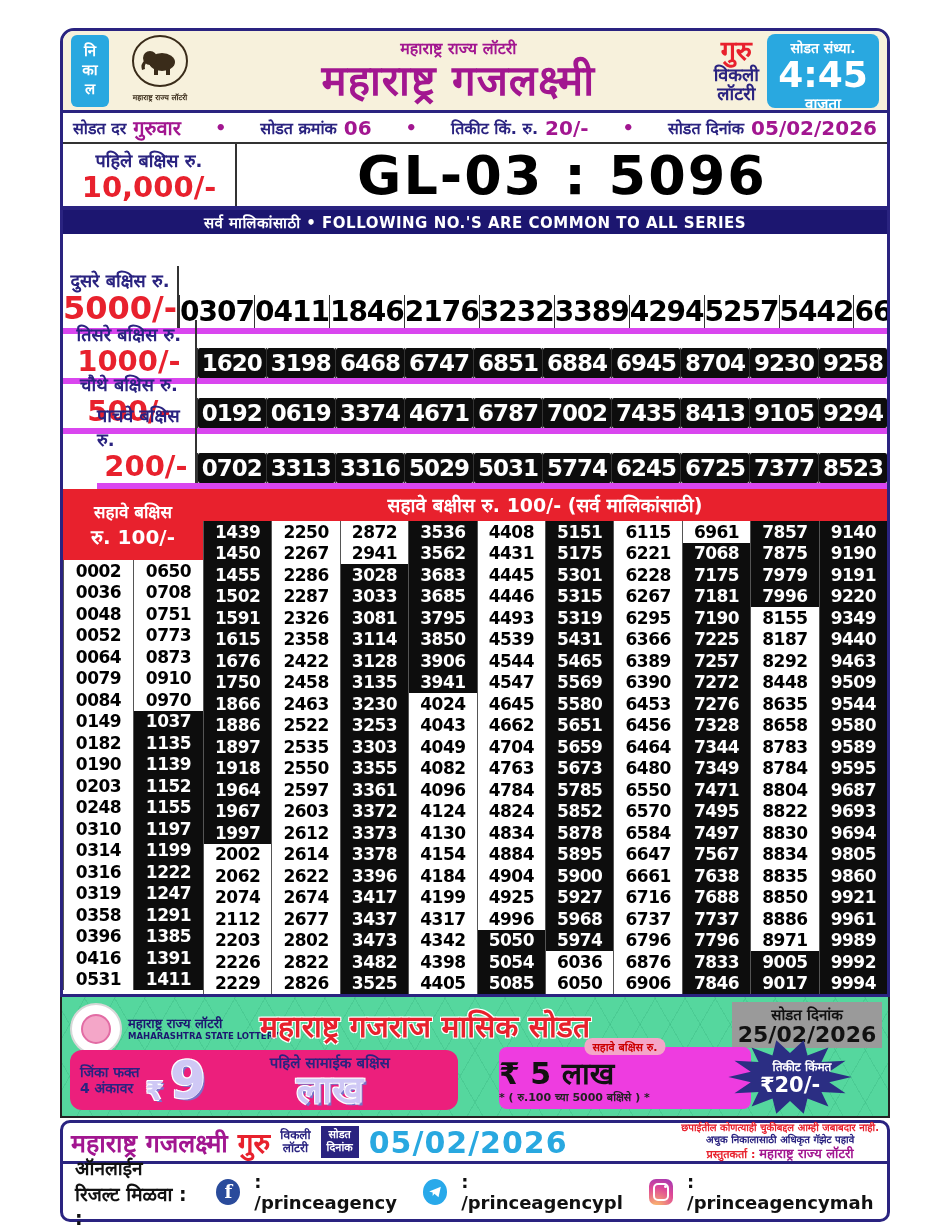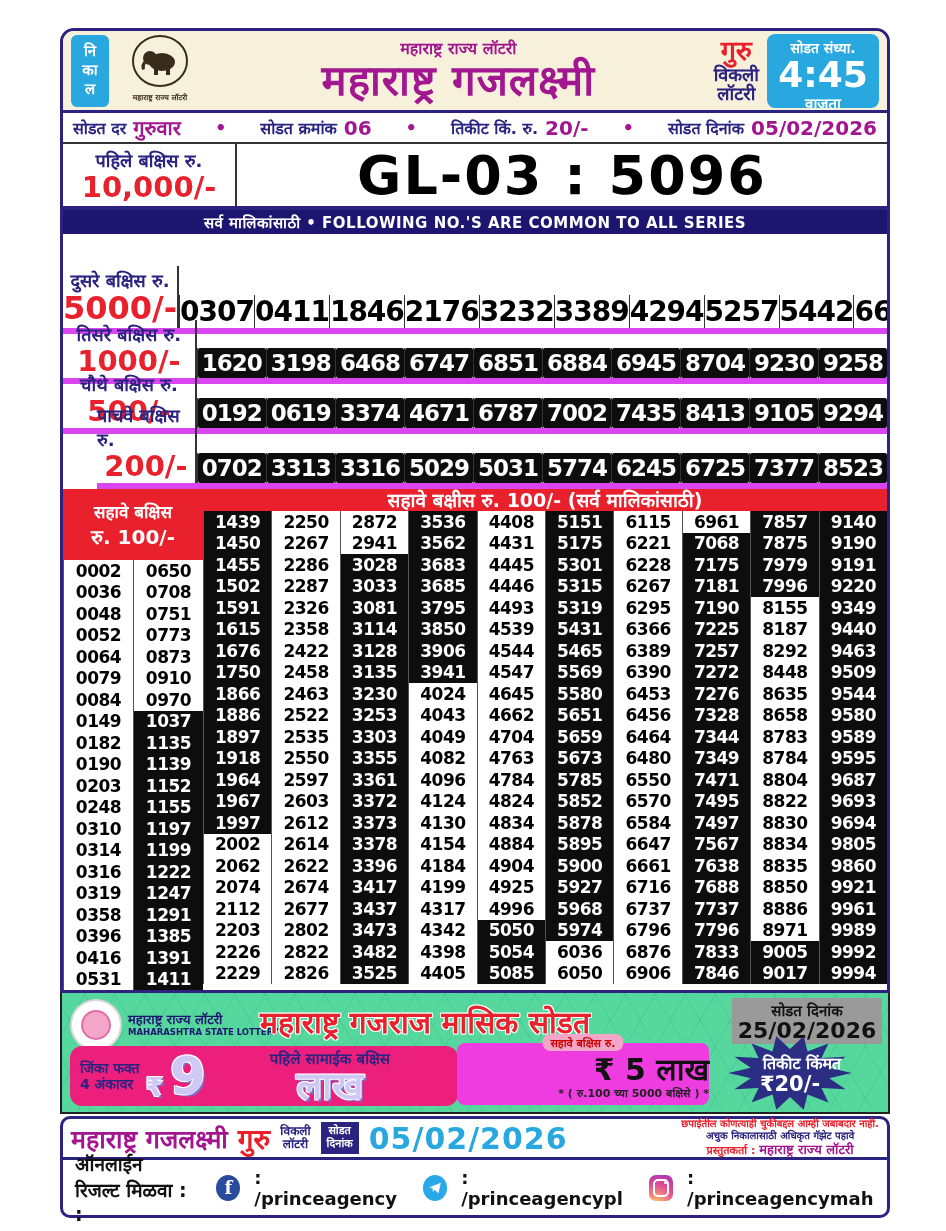--- a/index.html
+++ b/index.html
@@ -52,21 +52,21 @@
   #p3row, #p4row { height:50px; }
   #p5row { height:55px;margin-left:34px; }
 
   
   .sixth { display:flex; }
   .sixth-left { width:140px; }
   .sixth-label-cell { height:71px; background:#e8212d; color:#fff; display:flex; flex-direction:column; align-items:center; justify-content:center; font-weight:bold; }
   .sixth-label-cell .s1 { font-size:17px; }
   .sixth-label-cell .s2 { font-size:20px; }
   .sixth-right { flex:1; display:flex; flex-direction:column; }
-  .band { height:22px; background:#e8212d; color:#fff; font-weight:bold; font-size:19px; display:flex; align-items:center; justify-content:center; }
+  .band { height:32px; background:#e8212d; color:#fff; font-weight:bold; font-size:19px; display:flex; align-items:center; justify-content:center; }
   .cols { display:flex; }
   .ncol { flex:1; border-left:1px solid #555; }
   .ncell { height:21.5px; display:flex; align-items:center; justify-content:center; font-weight:bold; font-size:17px; letter-spacing:-0.5px; }
   .ncell.light { background:#fff; color:#000; }
   .ncell.dark { background:#0d0d0d; color:#fff; }
 
   
   .banner { position:relative; height:121px; background:#55d79e; border:2px solid #222; border-top:none; overflow:hidden;
     background-image:repeating-linear-gradient(60deg, rgba(30,150,100,.18) 0 1px, transparent 1px 26px),
                      repeating-linear-gradient(-60deg, rgba(30,150,100,.18) 0 1px, transparent 1px 26px); }
@@ -80,28 +80,28 @@
   .graybox { position:absolute; right:6px; top:5px; width:150px; background:#9a9a9a; color:#111; text-align:center; font-weight:bold; padding:2px 4px; }
   .graybox .g1 { font-size:15px; } .graybox .g2 { font-size:22px; line-height:1; }
   .pinkbox { position:absolute; left:8px; bottom:6px; width:388px; height:60px; background:#ec1f7c; border-radius:12px; display:flex; align-items:center; padding:0 10px; gap:6px; }
   .pinkbox .win { color:#2a2380; font-weight:bold; font-size:14px; line-height:1.15; }
   .lav { color:#cfc8f5; text-shadow:-1px -1px 0 #fff,1px -1px 0 #fff,-1px 1px 0 #fff,2px 2px 0 #7a72c8; font-weight:bold; }
   .pinkbox .rs { font-size:26px; align-self:flex-end; margin-bottom:4px; }
   .pinkbox .nine { font-size:52px; line-height:0.9; }
   .pkright { text-align:center; flex:1; }
   .pkright .fc { color:#2a2380; font-weight:bold; font-size:15px; }
   .pkright .lakh { font-size:38px; line-height:0.95; }
-  .magbox { position:absolute; left:395px; bottom:7px; width:252px; height:62px; background:#ee3ce0; border-radius:8px; text-align:right; }
+  .magbox { position:absolute; left:437px; bottom:7px; width:252px; height:62px; background:#ee3ce0; border-radius:8px; text-align:left; }
   .magbubble { position:absolute; left:50%; transform:translateX(-50%); top:-9px; background:#f4a6c8; border-radius:8px; color:#c00; font-weight:bold; font-size:11px; padding:1px 8px; white-space:nowrap; }
   .magbox .five { color:#111; font-weight:bold; font-size:30px; margin-top:12px; line-height:1; }
   .magbox .note { color:#222; font-weight:bold; font-size:11px; }
   .star { position:absolute; right:2px; bottom:0px; width:192px; height:78px; }
   .star svg { width:100%; height:100%; }
   .star .stxt { position:absolute; inset:0; display:flex; flex-direction:column; align-items:center; justify-content:center; color:#fff; font-weight:bold; }
-  .star .st1 { font-size:16px;padding-left:24px; } .star .st2 { font-size:21px; line-height:1; }
+  .star .st1 { font-size:12px;padding-left:24px; } .star .st2 { font-size:21px; line-height:1; }
 
   
   .foot1 { margin-top:2px; border:3px solid #2a2380; border-radius:10px 10px 0 0; height:44px; display:flex; align-items:center; padding:0 8px; gap:10px; background:#fff; }
   .foot1 .ft { color:#a21690; font-weight:bold; font-size:25px; }
   .foot1 .fd { color:#e8212d; font-weight:bold; font-size:28px; }
   .stack { color:#2a2380; font-weight:bold; font-size:12px; line-height:1.1; text-align:center; }
   .navybox { background:#2a2380; color:#fff; font-weight:bold; font-size:11px; line-height:1.15; text-align:center; padding:3px 6px; }
   .bigdate { color:#29a8e0; font-weight:bold; font-size:30px; letter-spacing:1px; }
   .disc { margin-left:auto; text-align:center; line-height:1.2; }
   .disc .d1 { color:#e8212d; font-size:10px; font-weight:bold; }

